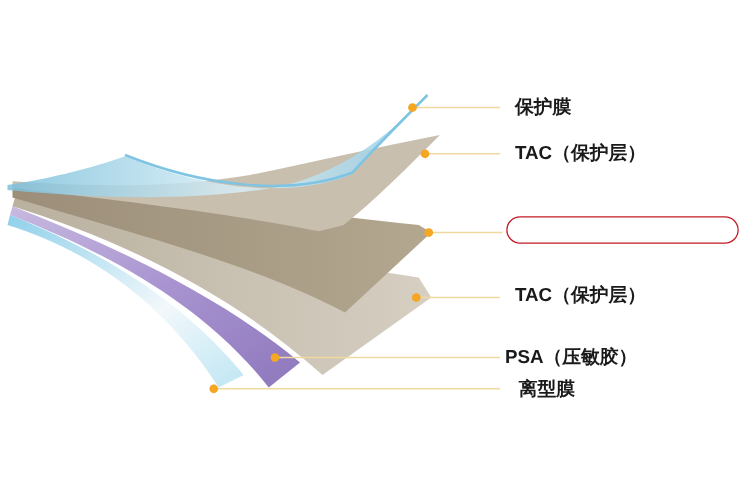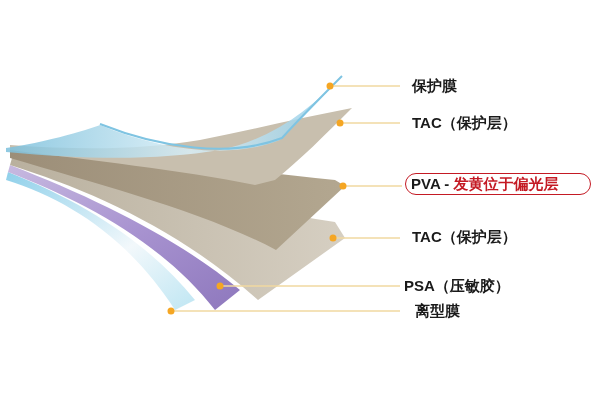--- a/index.html
+++ b/index.html
@@ -69,20 +69,17 @@
       <circle cx="333" cy="238" r="3.5"></circle>
       <circle cx="220" cy="286" r="3.5"></circle>
       <circle cx="171" cy="311" r="3.5"></circle>
     </g>
   </svg>
 
   <div class="label" style="left:412px;top:77px;">保护膜</div>
   <div class="label" style="left:412px;top:114px;">TAC（保护层）</div>
 
   <div class="pva-box"></div>
-  <div class="label" style="left:411px;top:175px;">
-    <span>PVA - </span><span class="red">发黄位于偏光层</span>
-  </div>
 
   <div class="label" style="left:412px;top:228px;">TAC（保护层）</div>
   <div class="label" style="left:404px;top:277px;">PSA（压敏胶）</div>
   <div class="label" style="left:415px;top:304px;font-family:Liberation Mono, monospace;">离型膜</div>
 </div>
 
 </body></html>

